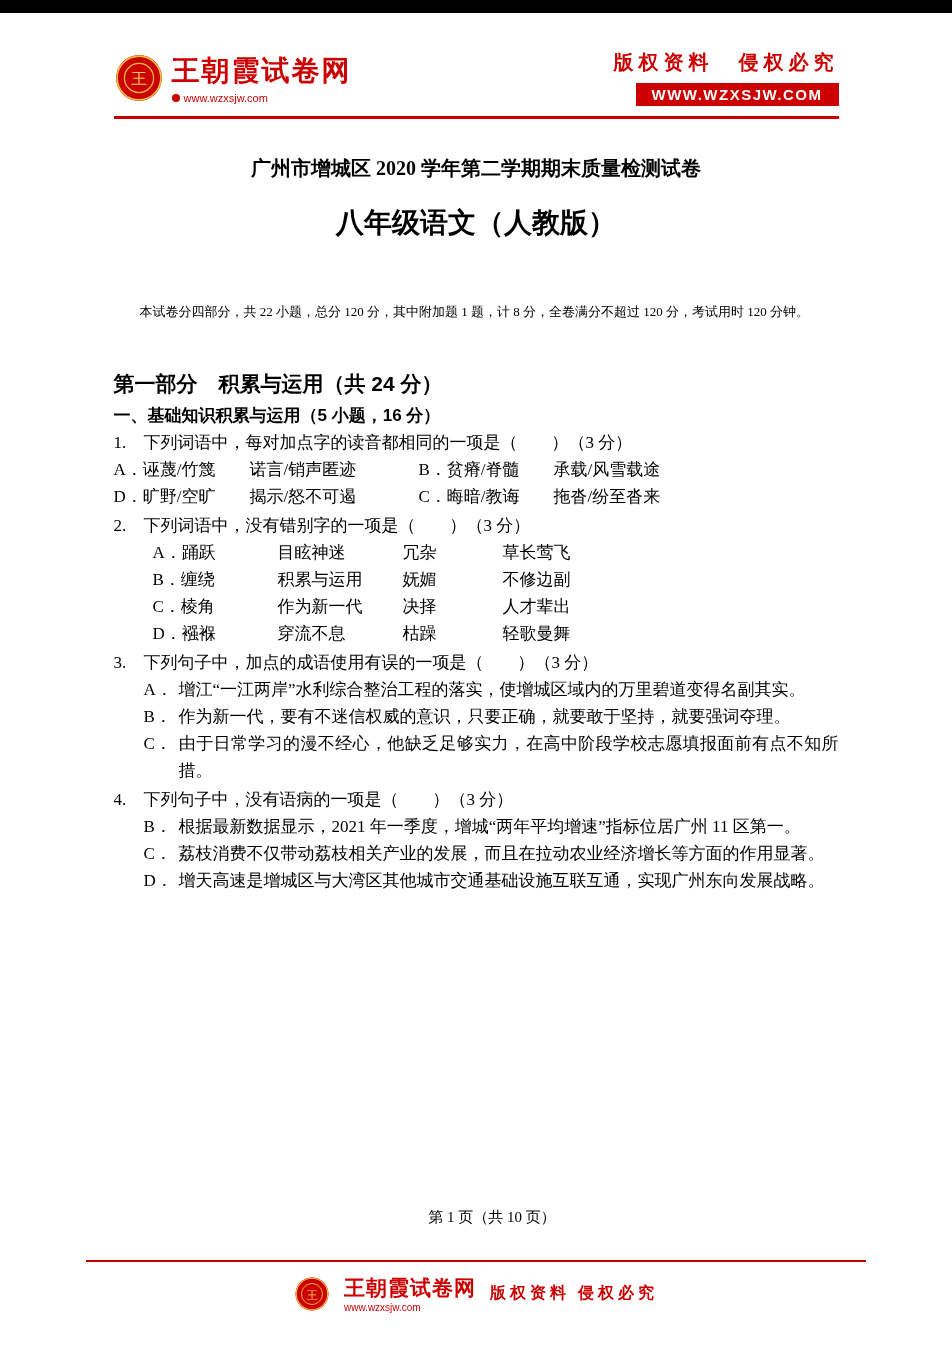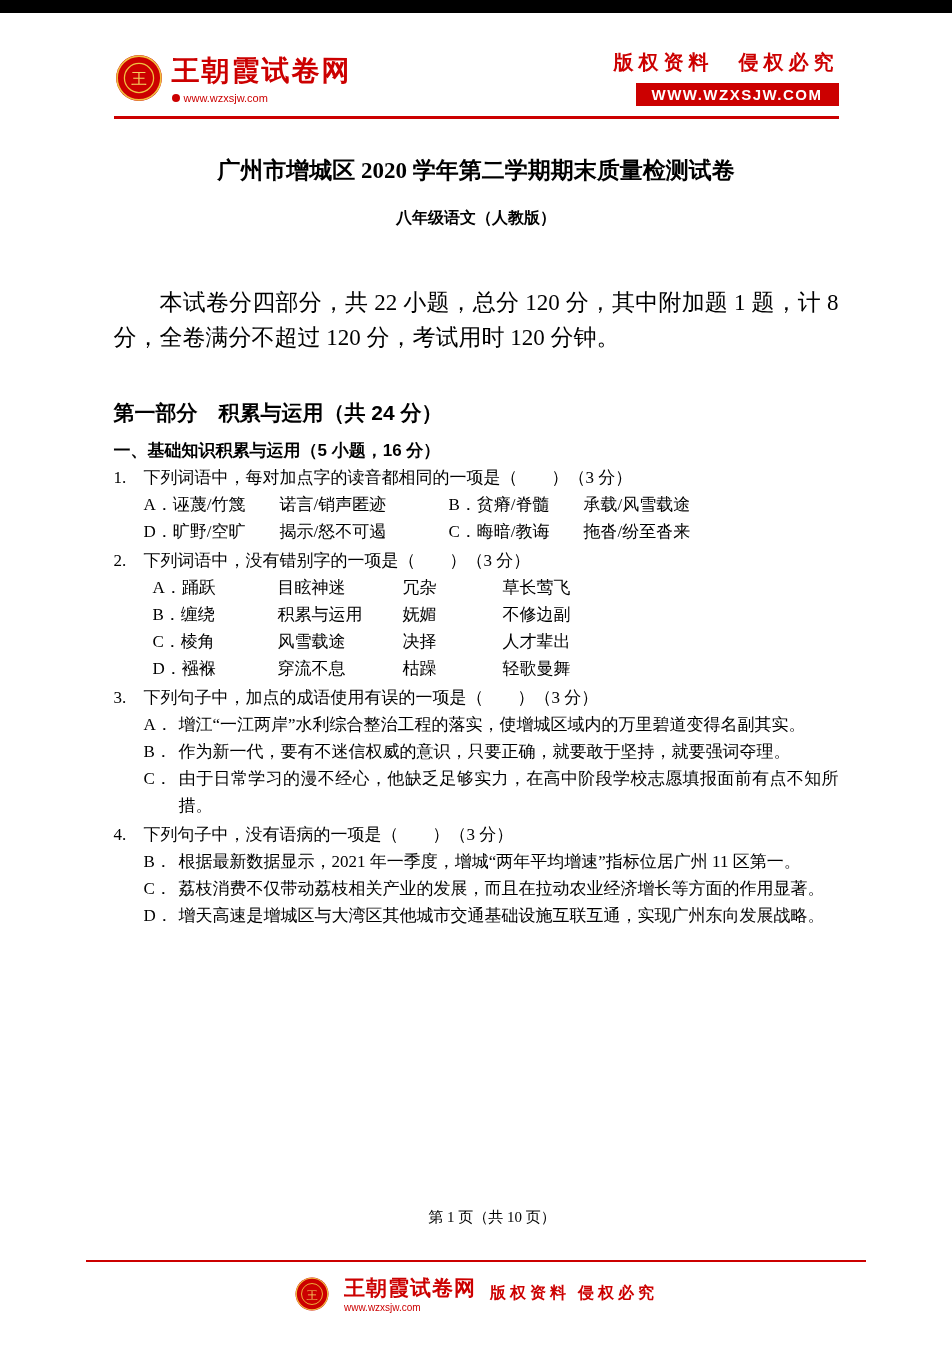--- a/index.html
+++ b/index.html
@@ -27,33 +27,33 @@
   .header-right { display:flex; flex-direction:column; align-items:flex-end; gap:7px; }
   .notice { color:#cc0000; font-weight:bold; font-size:20px; letter-spacing:5px; }
   .site-bar {
     background:#cc0000; color:#ffffff; font-weight:bold; font-size:15px;
     letter-spacing:1.5px; padding:3px 16px;
     font-family:"Liberation Sans","DejaVu Sans",sans-serif;
   }
   .rule { margin-top:10px; border-top:3px solid #cc0000; }
 
   
-  .title { margin-top:36px; text-align:center; font-size:23px; font-weight:bold; }
-  .subtitle { margin-top:22px; text-align:center; font-size:16px; font-weight:bold;
+  .title { margin-top:36px; text-align:center; font-size:20px; font-weight:bold; }
+  .subtitle { margin-top:22px; text-align:center; font-size:28px; font-weight:bold;
     font-family:"Liberation Sans","DejaVu Sans",sans-serif; }
-  .intro { margin-top:56px; font-size:23px; line-height:35px; text-indent:2em; text-align:justify; }
+  .intro { margin-top:56px; font-size:13px; line-height:28px; text-indent:2em; text-align:justify; }
   .part-heading { margin-top:44px; text-align:left; font-size:21px; font-weight:bold;
     font-family:"Liberation Sans","DejaVu Sans",sans-serif; }
-  .sec-heading { margin-top:12px; font-size:17px; font-weight:bold;
+  .sec-heading { margin-top:6px; font-size:17px; font-weight:bold;
     font-family:"Liberation Sans","DejaVu Sans",sans-serif; }
 
   
   .question { font-size:17px; line-height:27px; margin-top:2px; }
   .q-num { display:inline-block; width:30px; }
-  .opt-grid2 { margin-left:30px; display:grid; grid-template-columns:305px auto; }
+  .opt-grid2 { display:grid; grid-template-columns:305px auto; }
   .opt-grid4 { margin-left:39px; display:grid; grid-template-columns:125px 125px 100px auto; }
   .opt-par { padding-left:65px; text-indent:-35px; text-align:justify; }
   .opt-label { display:inline-block; width:35px; text-indent:0; }
 
   
   .page-num { position:absolute; top:1208px; left:16px; width:100%; text-align:center; font-size:15px; }
   .footer-rule { position:absolute; top:1260px; left:86px; width:780px; border-top:2px solid #cc0000; }
   .footer-brand { position:absolute; top:1274px; left:0; width:100%;
     display:flex; justify-content:center; align-items:center; gap:14px; }
   .footer-seal { width:36px; height:36px; }
@@ -118,21 +118,21 @@
       <div class="opt-grid4">
         <span>A．踊跃</span>
         <span>目眩神迷</span>
         <span>冗杂</span>
         <span>草长莺飞</span>
         <span>B．缠绕</span>
         <span>积累与运用</span>
         <span>妩媚</span>
         <span>不修边副</span>
         <span>C．棱角</span>
-        <span>风雪载途</span>
+        <span>作为新一代</span>
         <span>决择</span>
         <span>人才辈出</span>
         <span>D．襁褓</span>
         <span>穿流不息</span>
         <span>枯躁</span>
         <span>轻歌曼舞</span>
       </div>
     </div>
 
     <div class="question">

